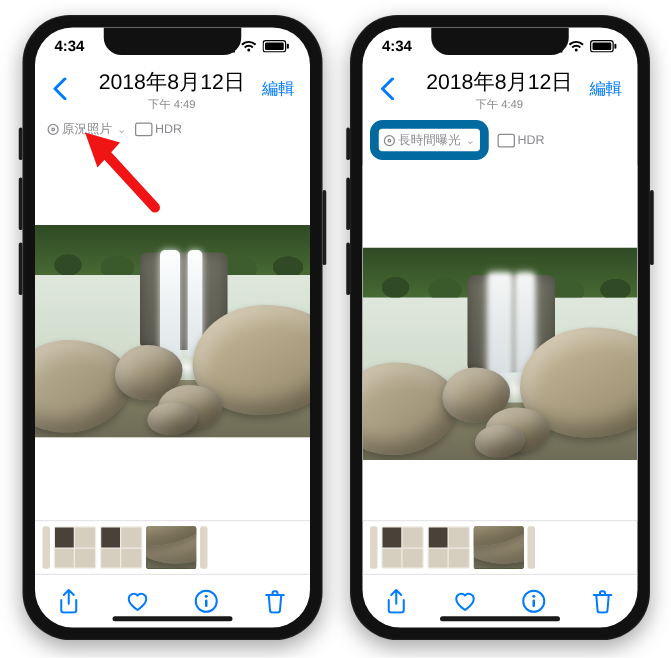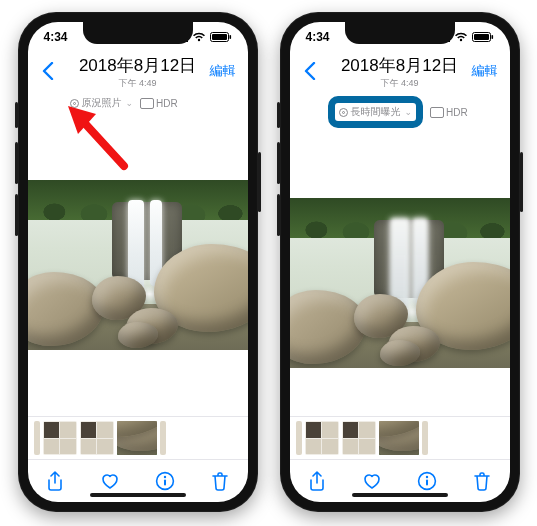--- a/index.html
+++ b/index.html
@@ -73,21 +73,21 @@
     position: absolute; left: 0; right: 0; top: 2px;
     text-align: center;
     pointer-events: none;
   }
   .nav-title { font-size: 17px; font-weight: 400; color:#000; }
   .nav-sub   { font-size: 9px; color:#8a8a8e; }
   .nav-back  { color:#007aff; font-size: 20px; line-height: 1; padding: 2px 4px; }
   .nav-edit  { color:#007aff; font-size: 13px; padding: 2px 2px; }
   .badges {
     display:flex; gap:8px; padding: 6px 10px 4px 10px;
-    font-size: 10px; color:#8a8a8e; align-items:center;margin-left:32px;
+    font-size: 10px; color:#8a8a8e; align-items:center;
   }
   .badge {
     display:flex; align-items:center; gap:3px;
   }
   .badge .dot {
     width:9px; height:9px; border:1.2px solid #8a8a8e; border-radius:50%;
     position:relative;
   }
   .badge .dot::after{
     content:""; position:absolute; inset:2px; border:1px solid #8a8a8e; border-radius:50%;

